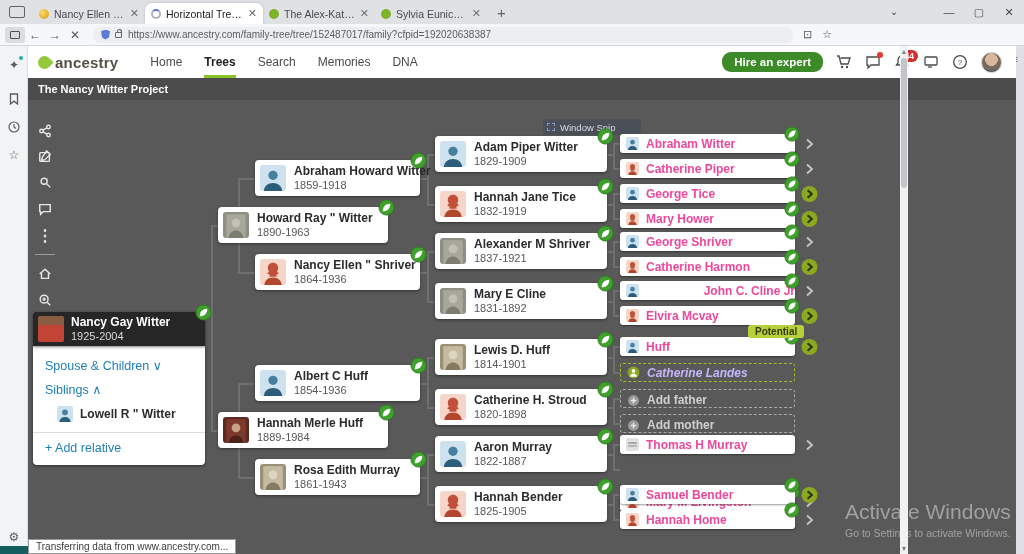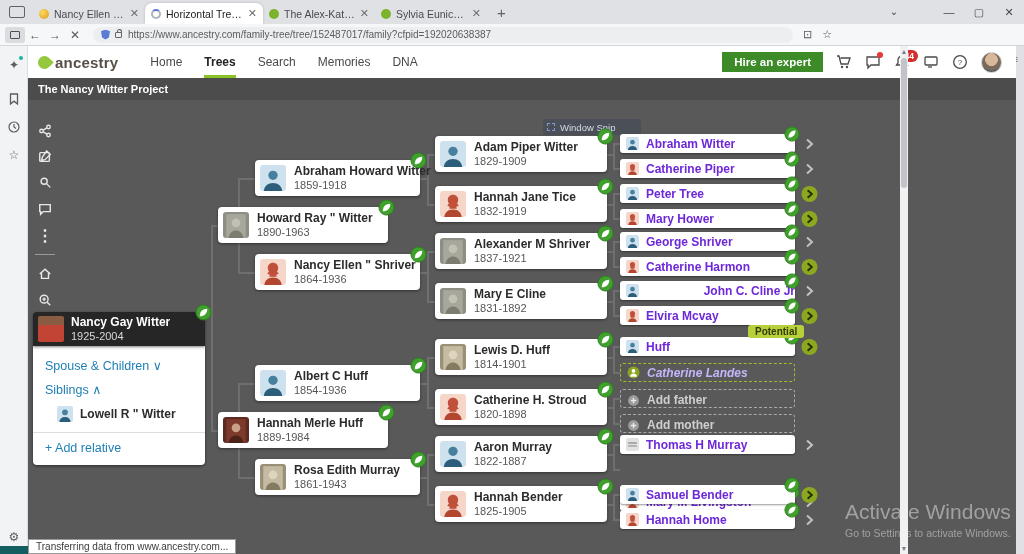--- a/index.html
+++ b/index.html
@@ -47,21 +47,21 @@
   .page { position:absolute; left:28px; top:46px; width:880px; height:508px; background:#595959; }
   .appheader { position:absolute; left:0; top:0; width:988px; height:32px; background:#fff; display:flex; align-items:center; }
   .logo { display:flex; align-items:center; margin-left:10px; }
   .logo .leaf { width:13px; height:13px; background:#94c83d; border-radius:50% 0 50% 50%; transform:rotate(45deg); margin-right:4px; }
   .logo .word { font-size:15px; font-weight:bold; color:#554f45; letter-spacing:0.2px; }
   .mainnav { display:flex; margin-left:32px; gap:22px; height:32px; align-items:center; }
   .mainnav .ni { font-size:12px; color:#4a4a4a; height:32px; line-height:32px; position:relative; }
   .mainnav .ni.act { font-weight:bold; color:#222; }
   .mainnav .ni.act:after { content:""; position:absolute; left:0; right:0; bottom:0; height:3px; background:#88c425; }
   .hdr-right { position:absolute; right:14px; top:0; height:32px; display:flex; align-items:center; gap:13px; }
-  .hire { background:#3c8a28; color:#fff; font-size:11.5px; font-weight:bold; padding:4px 12px; border-radius:0; white-space:nowrap; }
+  .hire { background:#3c8a28; color:#fff; font-size:11.5px; font-weight:bold; padding:4px 12px; border-radius:9px; white-space:nowrap; }
   .hico { position:relative; width:16px; height:16px; color:#4a4a4a; }
   .hico svg { width:16px; height:16px; }
   .reddot { position:absolute; top:-2px; right:-2px; width:6px; height:6px; border-radius:50%; background:#e53935; }
   .badge44 { position:absolute; top:-4px; right:-8px; background:#d32f2f; color:#fff; font-size:8.5px; font-weight:bold; border-radius:7px; padding:1px 4px; }
   .useravatar { width:21px; height:21px; border-radius:50%; background:radial-gradient(circle at 50% 35%, #d8b79a 0 40%, #7a6a5c 41% 70%, #4c565e 71%); border:1px solid #ccc; }
 
   .projectbar { position:absolute; left:0; top:32px; width:988px; height:22px; background:#4c4c4c; color:#fff; font-size:11px; font-weight:bold; line-height:22px; padding-left:10px; }
 
   .canvas { position:absolute; left:0; top:54px; width:988px; height:454px; background:#595959; overflow:hidden; }
 
@@ -79,21 +79,21 @@
   .node .av { width:26px; height:26px; border-radius:3px; overflow:hidden; margin:0 8px 0 5px; flex:0 0 26px; }
   .node .av svg { width:26px; height:26px; display:block; }
   .node .nm { font-weight:bold; font-size:12px; color:#2b2b2b; line-height:1.2; white-space:nowrap; }
   .node .yr { font-size:11px; color:#565656; line-height:1.2; }
   .leafbadge { position:absolute; top:-8px; right:-7px; width:17px; height:17px; }
   .leafbadge svg { width:17px; height:17px; display:block; }
 
   .row4 { position:absolute; background:#fff; border-radius:3px; box-shadow:0 1px 2px rgba(0,0,0,.4); height:19px; width:175px; display:flex; align-items:center; }
   .row4 .av { width:13px; height:13px; border-radius:2px; overflow:hidden; margin:0 7px 0 6px; flex:0 0 13px; }
   .row4 .av svg { width:13px; height:13px; display:block; }
-  .row4 .nm { font-weight:bold; font-size:12px; color:#6d28d9; white-space:nowrap; }
+  .row4 .nm { font-weight:bold; font-size:12px; color:#ec4899; white-space:nowrap; }
   .row4.dashed-green { background:transparent; border:1.5px dashed #9fbc2b; box-shadow:none; }
   .row4.dashed-green .nm { color:#c4b5fd;font-style:italic; }
   .row4.dashed-gray { background:transparent; border:1.5px dashed #a9a9a9; box-shadow:none;align-items:flex-end; }
   .row4.dashed-gray .nm { color:#cfcfcf; }
   .row4 .leafbadge { top:-8px; right:-5px; width:16px; height:16px; }
   .row4 .leafbadge svg { width:16px; height:16px; }
   .chev { position:absolute; left:181px; top:50%; transform:translateY(-50%); width:17px; height:17px; display:flex; align-items:center; justify-content:center; }
   .chev svg { display:block; }
   .ptag { position:absolute; left:128px; top:-12px; background:#b9cf3c; color:#2f3d07; font-size:10px; font-weight:bold; padding:1px 7px; border-radius:3px; z-index:5; }
 
@@ -719,21 +719,21 @@
         </span>
       </div>
       <div class="row4" style="left: 592px; top: 84px;">
         <span class="av">
           <svg viewBox="0 0 24 24">
             <rect width="24" height="24" fill="#cde2ee"></rect>
             <circle cx="12" cy="9.5" r="4.3" fill="#47809f"></circle>
             <path d="M3.5 24c.5-5 4-7.5 8.5-7.5s8 2.5 8.5 7.5z" fill="#2c5d7a"></path>
           </svg>
         </span>
-        <span class="nm">Peter Tree</span>
+        <span class="nm">George Tice</span>
         <span class="leafbadge">
           <svg viewBox="0 0 18 18">
             <circle cx="9" cy="9" r="8" fill="#3fa02c" stroke="#2c7d1d"></circle>
             <path d="M5 13C5 8 8 5 13 5c0 5-3 8-8 8z" fill="#fff"></path>
           </svg>
         </span>
         <span class="chev">
           <svg width="17" height="17" viewBox="0 0 18 18">
             <circle cx="9" cy="9" r="8.5" fill="#8ba820"></circle>
             <polyline points="7,5 11.5,9 7,13" fill="none" stroke="#233000" stroke-width="2"></polyline>

